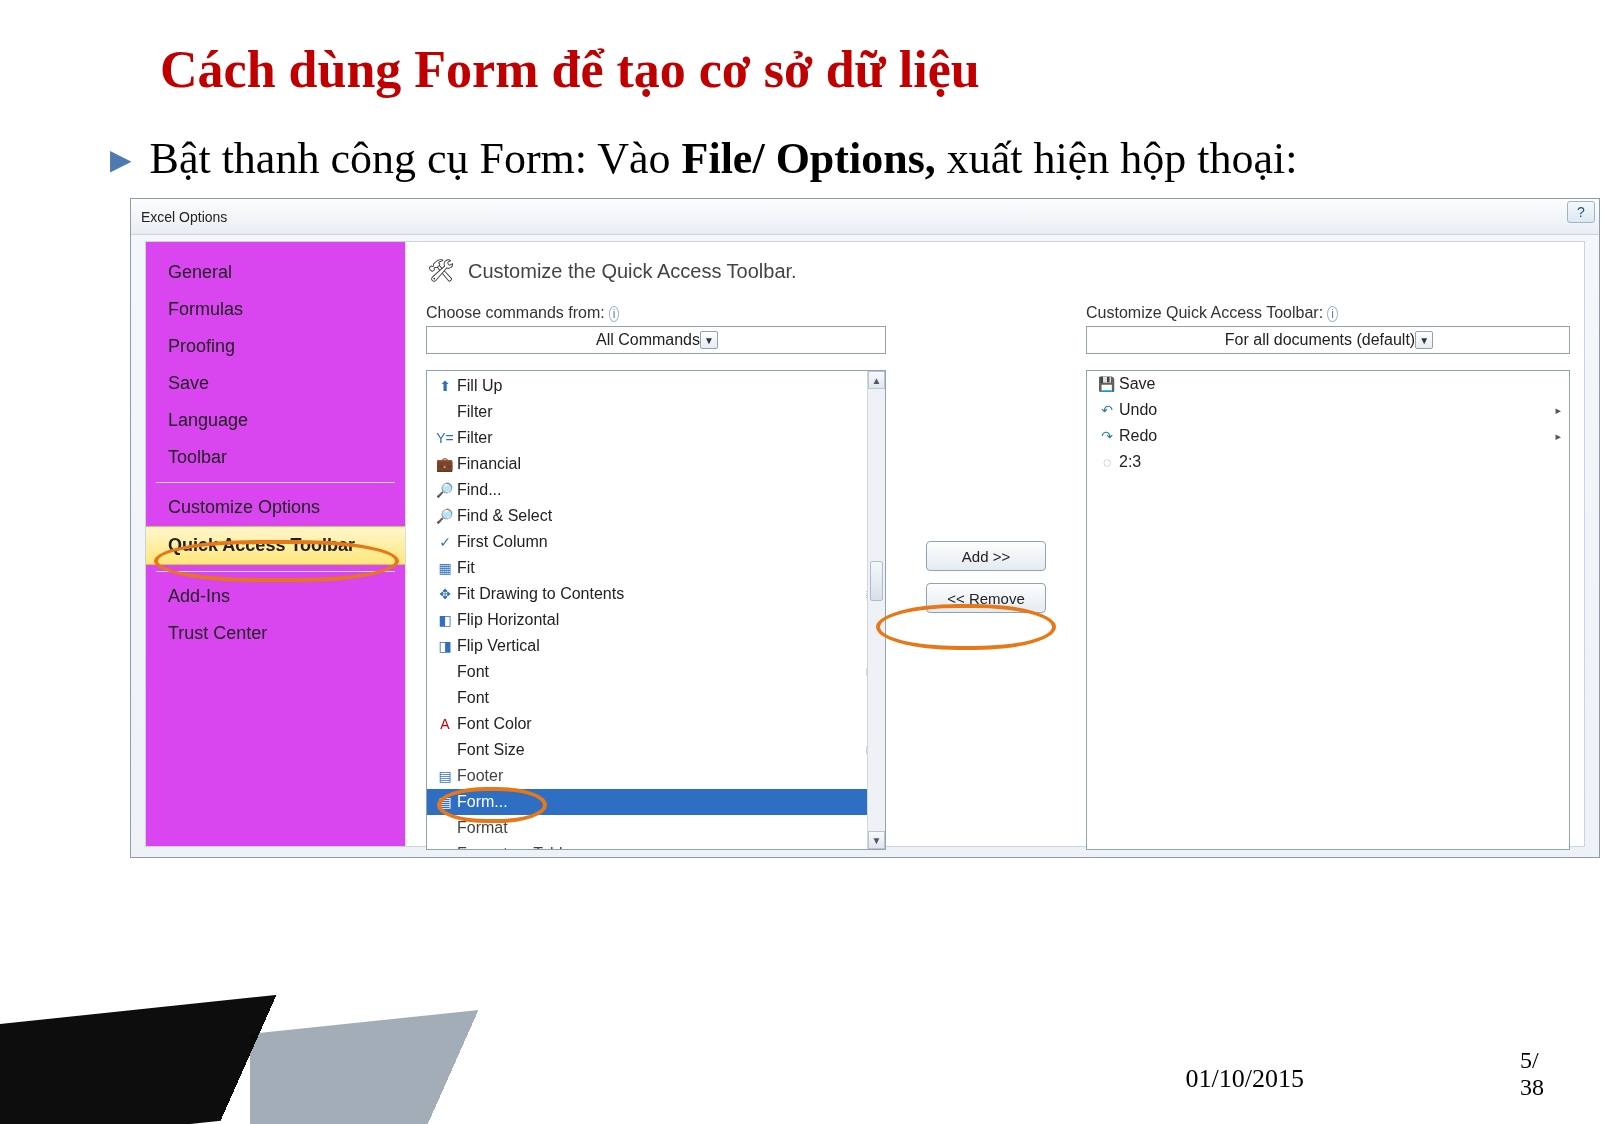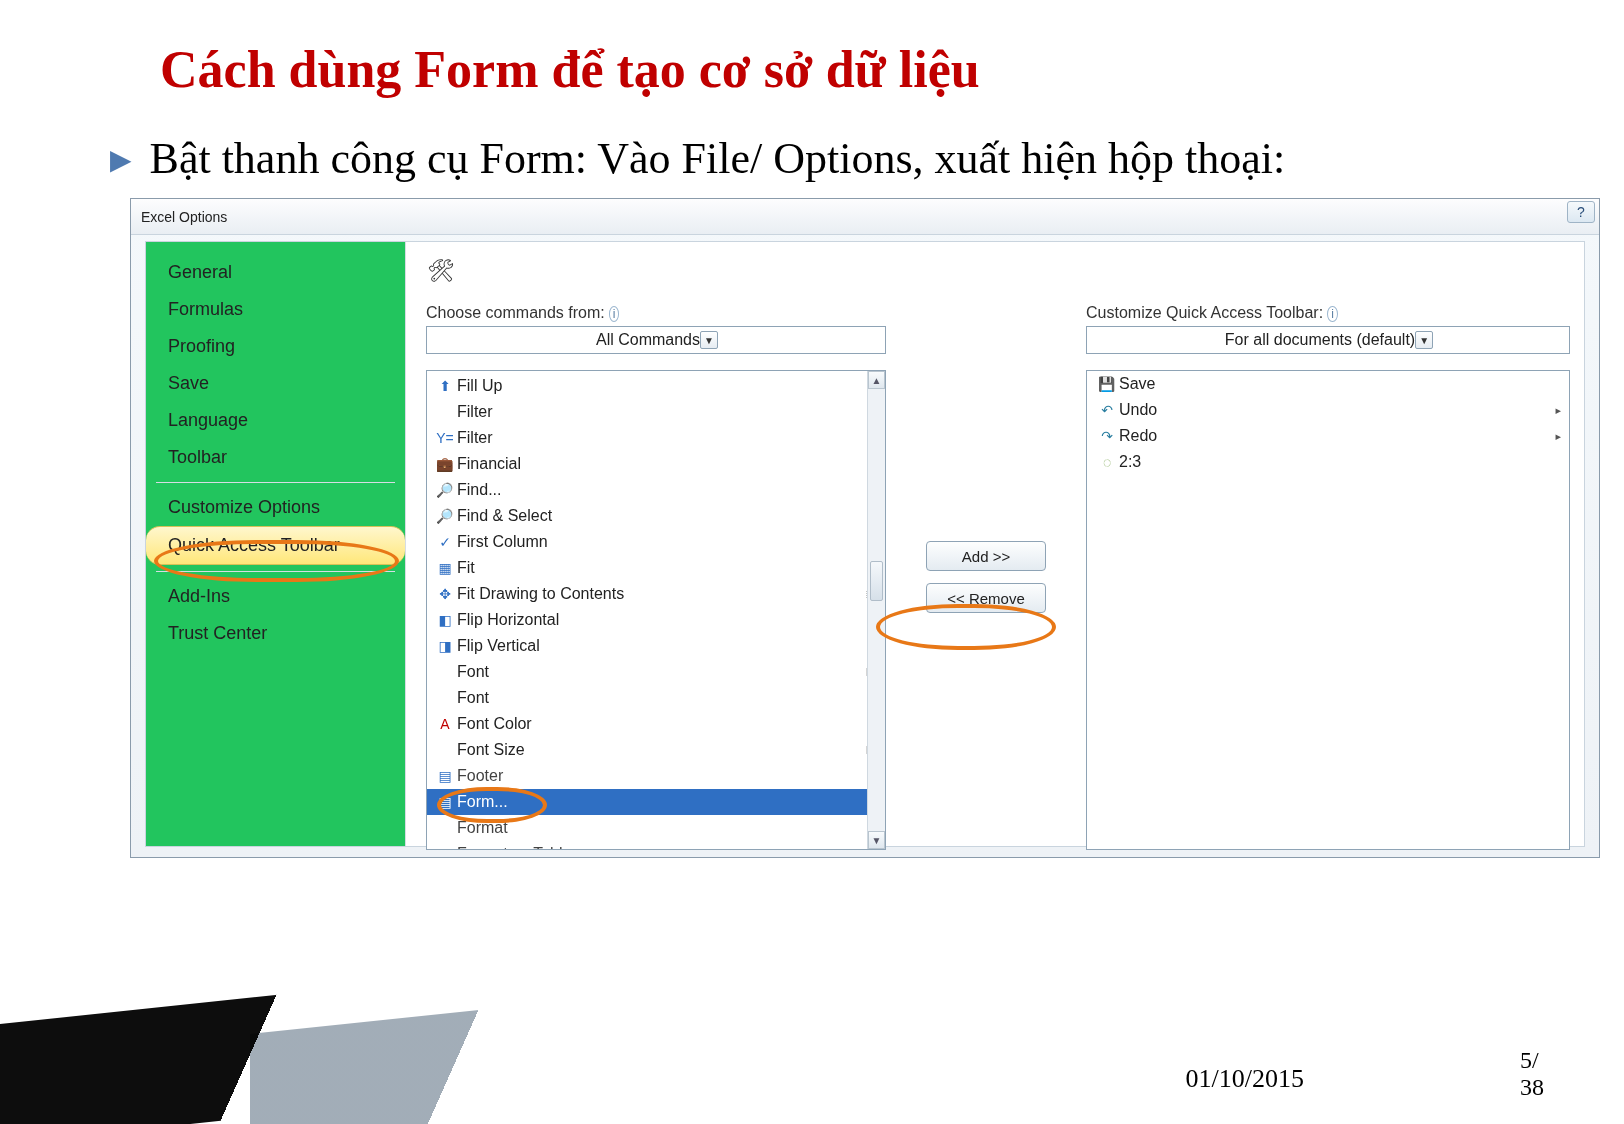--- a/index.html
+++ b/index.html
@@ -36,21 +36,21 @@
     font-size: 28px;
     margin-right: 18px;
     margin-top: 14px;
   }
   .bullet-text {
     font-family: "Times New Roman", serif;
     font-size: 44px;
     color: #000;
     line-height: 1.35;
   }
-  .bullet-text b { font-weight: normal; }
+  .bullet-text b { font-weight: bold; }
 
   .dialog-wrap {
     margin: 10px 0 0 30px;
     width: 1470px;
     height: 660px;
     position: relative;
     overflow: hidden;
   }
   .dialog {
     position: absolute;
@@ -87,41 +87,40 @@
     top: 36px;
     left: 0; right: 0; bottom: 0;
     display: flex;
     background: #fff;
     border: 1px solid #c9d4de;
     margin: 6px 14px 10px 14px;
   }
 
   .sidebar {
     width: 260px;
-    background: #22c55e;
+    background: #d946ef;
     border-right: 1px solid #d6dde4;
     padding: 12px 0;
   }
   .side-item {
     padding: 8px 22px;
     font-size: 18px;
     color: #222;
     cursor: default;
   }
   .side-sep {
     height: 1px;
     background: #d6dde4;
     margin: 6px 10px;
   }
   .side-item.selected {
     background: linear-gradient(#fff7cd,#ffe77a);
     border-top: 1px solid #d8c157;
     border-bottom: 1px solid #d8c157;
-    font-weight: normal;
-    border-radius: 14px;
+    font-weight: bold;
   }
   .qat-circle {
     position: absolute;
     left: 8px;
     top: 298px;
     width: 245px;
     height: 42px;
     border: 4px solid #e87817;
     border-radius: 50%/60%;
     pointer-events: none;
@@ -314,20 +313,21 @@
             <div class="side-item selected">Quick Access Toolbar</div>
             <div class="side-sep"></div>
             <div class="side-item">Add-Ins</div>
             <div class="side-item">Trust Center</div>
           </div>
         <div class="qat-circle"></div>
 
         <div class="main">
           <div class="head-row">
             <div class="head-icon">🛠</div>
+            <div class="head-text">Customize the Quick Access Toolbar.</div>
           </div>
 
           <div class="cols">
             <div class="col-left">
               <div class="field-label">
                 <span>Choose commands from:</span><span class="info">i</span>
               </div>
               <div class="dropdown">
                 <span>All Commands</span>
                 <span class="dd-arrow">▼</span>

